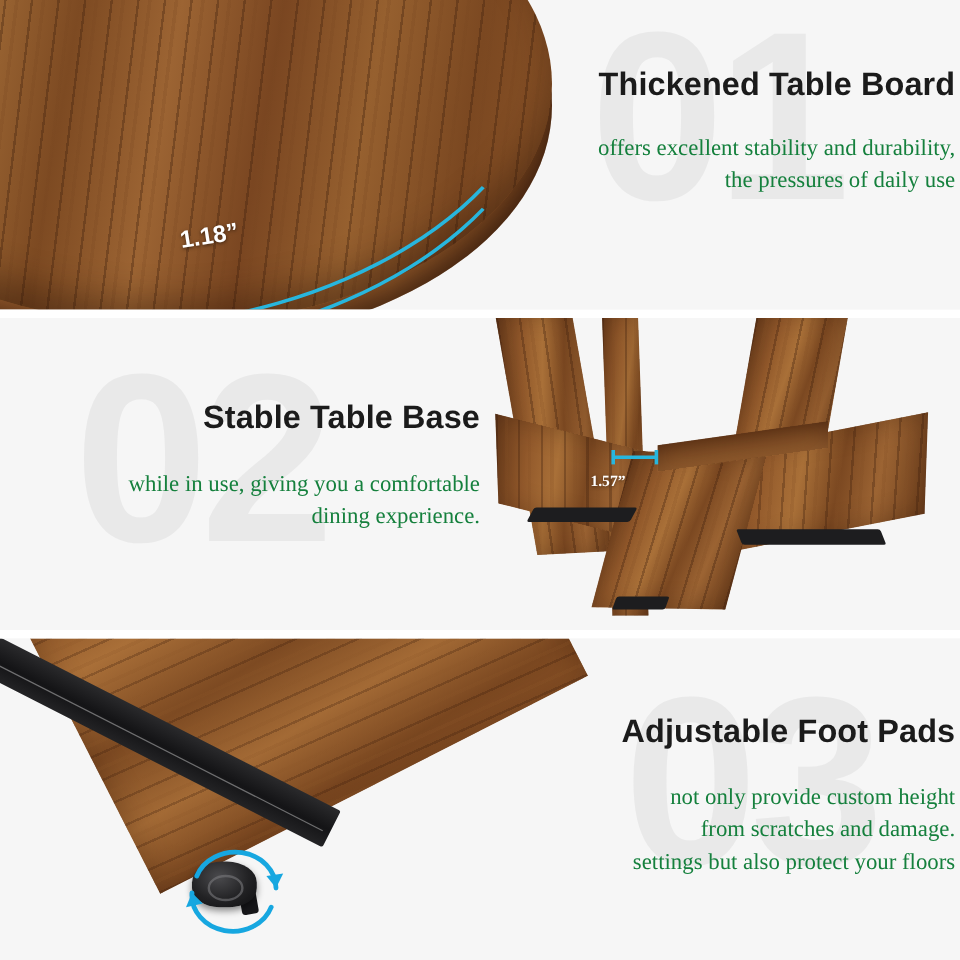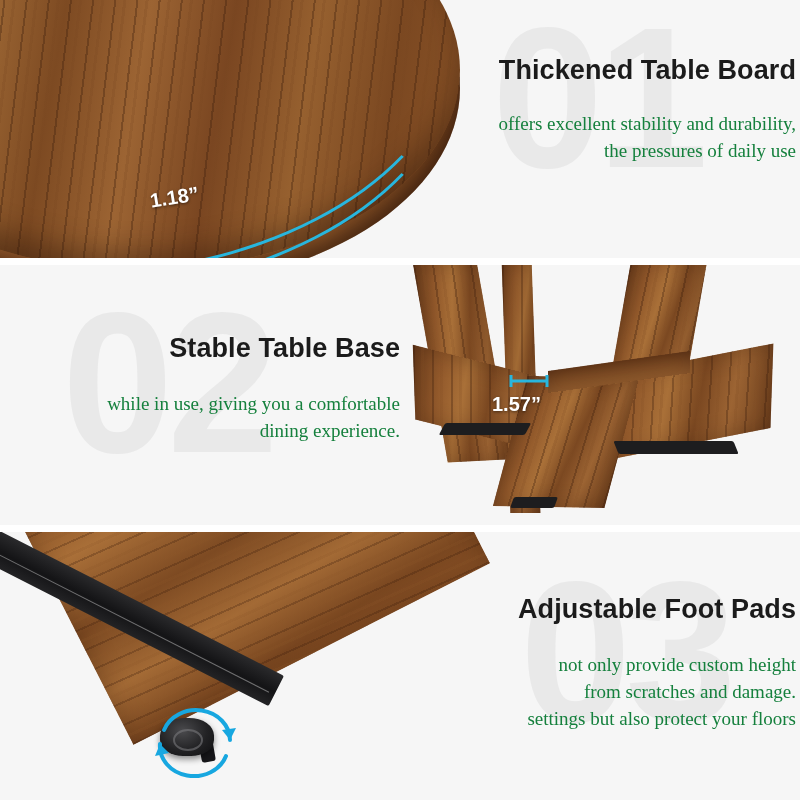--- a/index.html
+++ b/index.html
@@ -105,22 +105,22 @@
     content:""; position:absolute; inset:0;
     background:repeating-linear-gradient(92deg,
       rgba(55,26,10,.30) 0px, rgba(55,26,10,.30) 2px,
       rgba(255,255,255,0) 2px, rgba(255,255,255,0) 8px,
       rgba(130,78,36,.22) 8px, rgba(130,78,36,.22) 11px,
       rgba(255,255,255,0) 11px, rgba(255,255,255,0) 19px);
   }
   .footcap { position:absolute; background:#1d1d1f; border-radius:2px; }
   #p2-dim {
     position:absolute; left:72px; top:128px; z-index:6;
-    font-family:Liberation Sans, sans-serif;
-    font-weight:700; font-size:20px; color:#ffffff;
+    font-family:Liberation Serif, serif;
+    font-weight:700; font-size:13px; color:#ffffff;
     text-shadow:0 1px 3px rgba(0,0,0,.5); white-space:nowrap;
   }
   #p2-marker { position:absolute; left:88px; top:108px; z-index:6; }
 
   
   #p3-art { position:absolute; left:-40px; top:0; width:470px; height:268px; z-index:3; }
   #p3-wood {
     position:absolute; left:60px; top:-10px; width:400px; height:250px;
     background:linear-gradient(175deg,#8d5527 0%,#a96f38 20%,#7d4a22 45%,
                #a36a35 68%,#7a4720 88%,#8a5226 100%);

